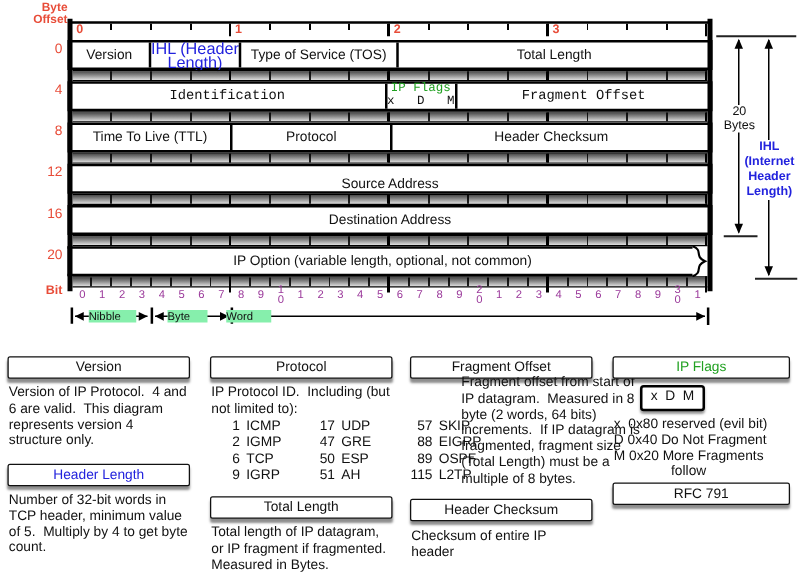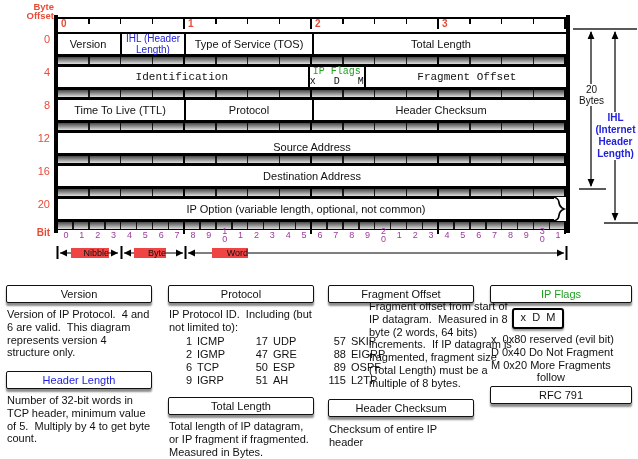--- a/index.html
+++ b/index.html
@@ -32,21 +32,21 @@
       linear-gradient(180deg,#4a4a4a 0%,#8a8a8a 45%,#dedede 100%);}
   .band.perbit{background-image:
       repeating-linear-gradient(90deg,transparent 0,transparent 125px,#000 125px,#000 127px),
       repeating-linear-gradient(90deg,transparent 0,transparent 14.35px,rgba(0,0,0,.85) 14.35px,rgba(0,0,0,.85) 15.875px),
       linear-gradient(180deg,#4a4a4a 0%,#8a8a8a 45%,#dedede 100%);}
   .bottom-byteticks{position:absolute;left:58px;top:221px;width:508px;height:13px;
     background:repeating-linear-gradient(90deg,transparent 0,transparent 125px,#000 125px,#000 127px);}
   .bitrow{position:absolute;left:58px;top:223px;width:508px;height:24px;display:flex;}
   .bitrow span{flex:1;display:flex;flex-direction:column;justify-content:center;align-items:center;
     font-size:9px;line-height:8px;white-space:pre;text-align:center;color:#9b3a9b;}
-  .scale-label{position:absolute;top:248px;font-size:9px;text-align:right;background:#ef4444;line-height:10px;}
+  .scale-label{position:absolute;top:248px;font-size:9px;text-align:left;background:#86efac;line-height:10px;}
   .side-label{position:absolute;text-align:center;background:#fff;white-space:pre;}
 
   
   .ptitle{position:absolute;height:18px;box-sizing:border-box;background:#fff;border:1px solid #111;
     border-radius:2px;box-shadow:0 3px 2px rgba(0,0,0,.45);text-align:center;font-size:11px;padding-top:2px;}
   .pbody{position:absolute;font-size:11px;line-height:12.8px;white-space:pre;}
   .ptable{position:absolute;display:grid;grid-template-columns:16px 44px 22px 40px 28px 40px;
     column-gap:5px;font-size:11px;line-height:13px;}
   .ptable .num{text-align:right;}
   .flagbox{position:absolute;background:#fff;border:2px solid #000;border-radius:3px;
@@ -71,21 +71,21 @@
 
   <div class="offset-label red" style="top:33px;">0</div>
   <div class="offset-label red" style="top:66px;">4</div>
   <div class="offset-label red" style="top:99px;">8</div>
   <div class="offset-label red" style="top:132px;">12</div>
   <div class="offset-label red" style="top:165px;">16</div>
   <div class="offset-label red" style="top:198px;">20</div>
 
   <div class="hrow" style="top:32px;">
     <div class="hcell" style="flex-basis:12.5%;">Version</div>
-    <div class="hcell blue pre" style="flex-basis:12.5%;font-size:10px;">IHL (Header
+    <div class="hcell blue pre" style="flex-basis:12.5%;font-size:13px;">IHL (Header
 Length)</div>
     <div class="hcell" style="flex-basis:25%;">Type of Service (TOS)</div>
     <div class="hcell" style="flex-basis:50%;">Total Length</div>
   </div>
   <div class="band" style="top:56px;"></div>
 
   <div class="hrow" style="top:65px;font-family:Liberation Mono, monospace;">
     <div class="hcell" style="flex-basis:50%;">Identification</div>
     <div class="hcell" style="flex-basis:9.4%;flex-direction:column;">
       <span class="green" style="font-size:10px;line-height:10px;">IP Flags</span>
@@ -173,21 +173,21 @@
       <polygon points="70,7 63,3.5 63,10.5"></polygon>
     <line x1="76" y1="7" x2="135" y2="7" stroke="#000" stroke-width="1.2"></line>
     <polygon points="76,7 83,3.5 83,10.5"></polygon>
       <polygon points="135,7 128,3.5 128,10.5"></polygon>
     <line x1="140" y1="7" x2="516" y2="7" stroke="#000" stroke-width="1.2"></line>
     <polygon points="140,7 147,3.5 147,10.5"></polygon>
       <polygon points="516,7 509,3.5 509,10.5"></polygon>
   </svg>
   <div class="scale-label" style="left:71px;width:38px;">Nibble</div>
   <div class="scale-label" style="left:134px;width:32px;">Byte</div>
-  <div class="scale-label" style="left:212px;width:36px;">Word</div>
+  <div class="scale-label" style="left:181px;width:36px;">Word</div>
 
   <svg style="left:571px;top:14px;" width="67" height="214">
     <line x1="2" y1="15" x2="66" y2="15" stroke="#222" stroke-width="1.5"></line>
     <line x1="20" y1="18" x2="20" y2="172" stroke="#000" stroke-width="1.2"></line>
     <polygon points="20,17 16.6,25 23.4,25"></polygon>
       <polygon points="20,173 16.6,165 23.4,165"></polygon>
     <line x1="8" y1="175" x2="35" y2="175" stroke="#222" stroke-width="1.5"></line>
     <line x1="44" y1="18" x2="44" y2="206" stroke="#000" stroke-width="1.2"></line>
     <polygon points="44,17 40.6,25 47.4,25"></polygon>
       <polygon points="44,207 40.6,199 47.4,199"></polygon>

